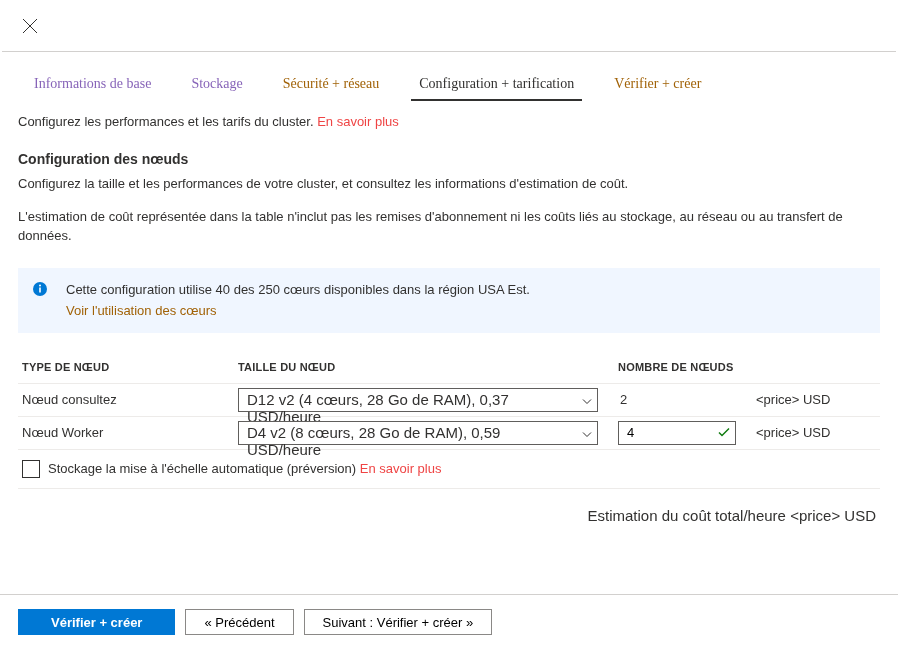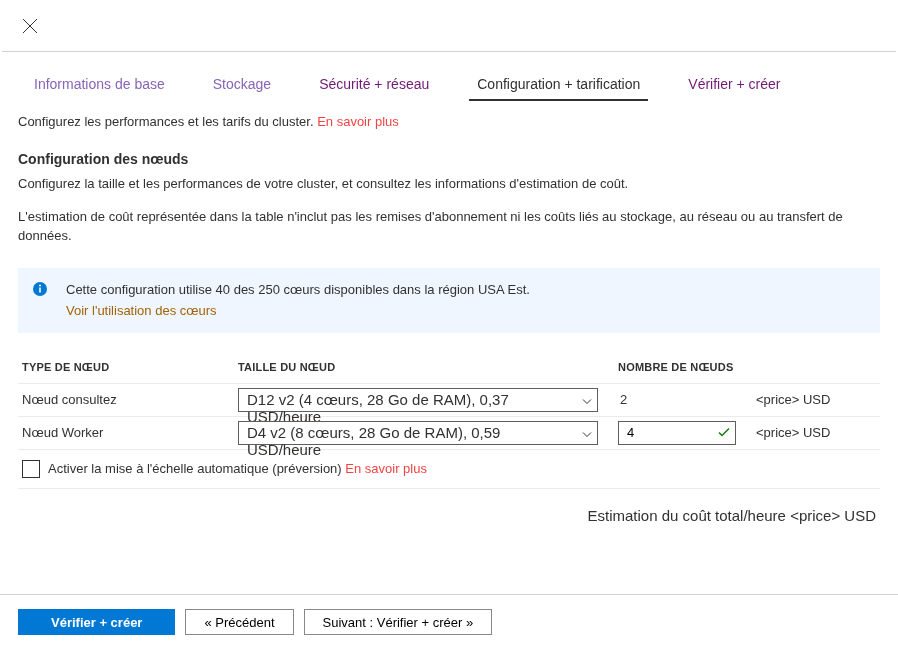--- a/index.html
+++ b/index.html
@@ -28,34 +28,35 @@
       cursor: pointer;
       padding: 4px;
     }
     .divider {
       height: 1px;
       background: #d2d0ce;
       margin: 0 2px;
     }
     .tabs {
       display: flex;
-      gap: 12px;
+      gap: 4px;
       padding: 0 16px;
       margin-top: 20px;
       border-bottom: none;
+      font-family: Liberation Serif, serif;
     }
     .tab {
       padding: 4px 18px 8px 18px;
       cursor: pointer;
       font-size: 14px;
       color: #605e5c;
       position: relative;
     }
     .tab.visited { color: #8764b8; }
-    .tab.link { color: #701a75; }
+    .tab.link { color: #a16207; }
     .tab.active {
       color: #323130;
       font-weight: 400;
     }
     .tab.active::after {
       content: "";
       position: absolute;
       left: 10px;
       right: 10px;
       bottom: -1px;
@@ -291,21 +292,21 @@
                 <path d="M1 5 L4 8 L11 1" stroke="#107c10" stroke-width="1.5" fill="none"></path>
               </svg></span>
         </div>
       </div>
       <div class="col-cost">&lt;price&gt; USD</div>
     </div>
 
     <div class="autoscale-row">
       <div class="checkbox"></div>
       <span>
-        <span>Activer la mise à l'échelle automatique (préversion) </span>
+        <span>Stockage la mise à l'échelle automatique (préversion) </span>
         <a class="link-inline">En savoir plus</a>
       </span>
     </div>
   </div>
 
   <div class="total-cost">
     <span>Estimation du coût total/heure </span>
     <span>&lt;price&gt; USD</span>
   </div>
 </div>

